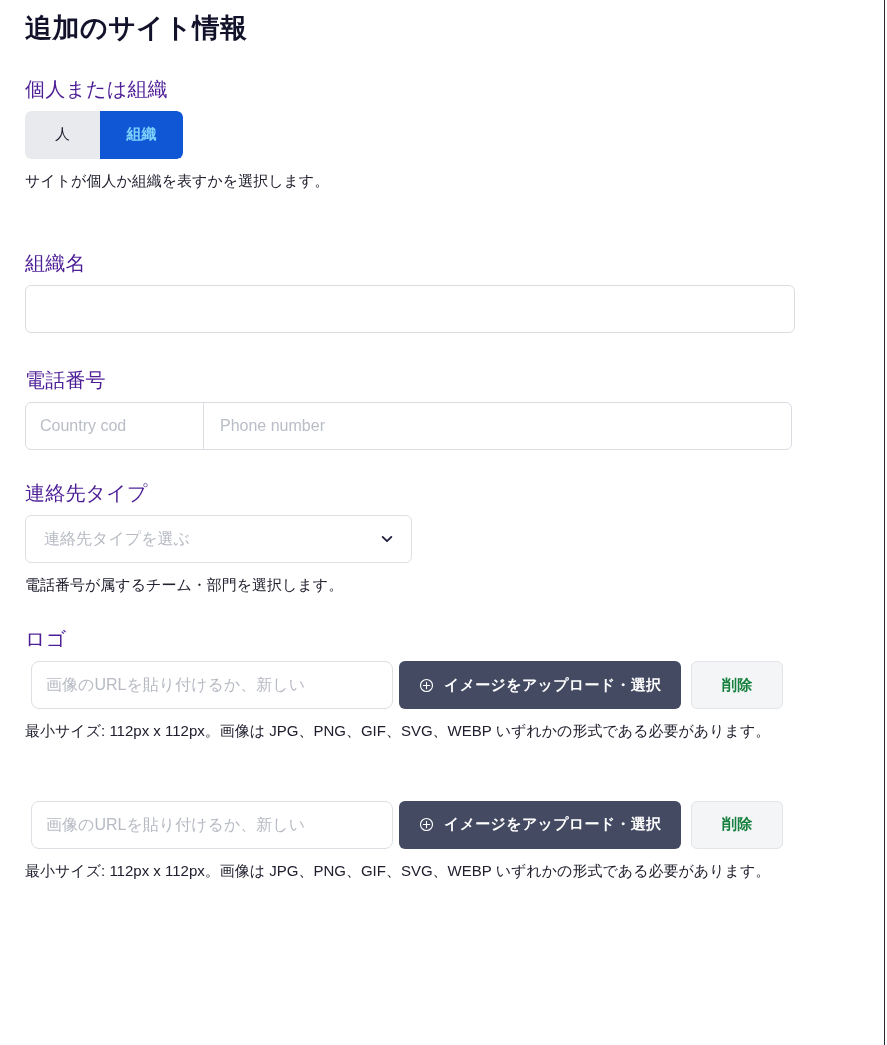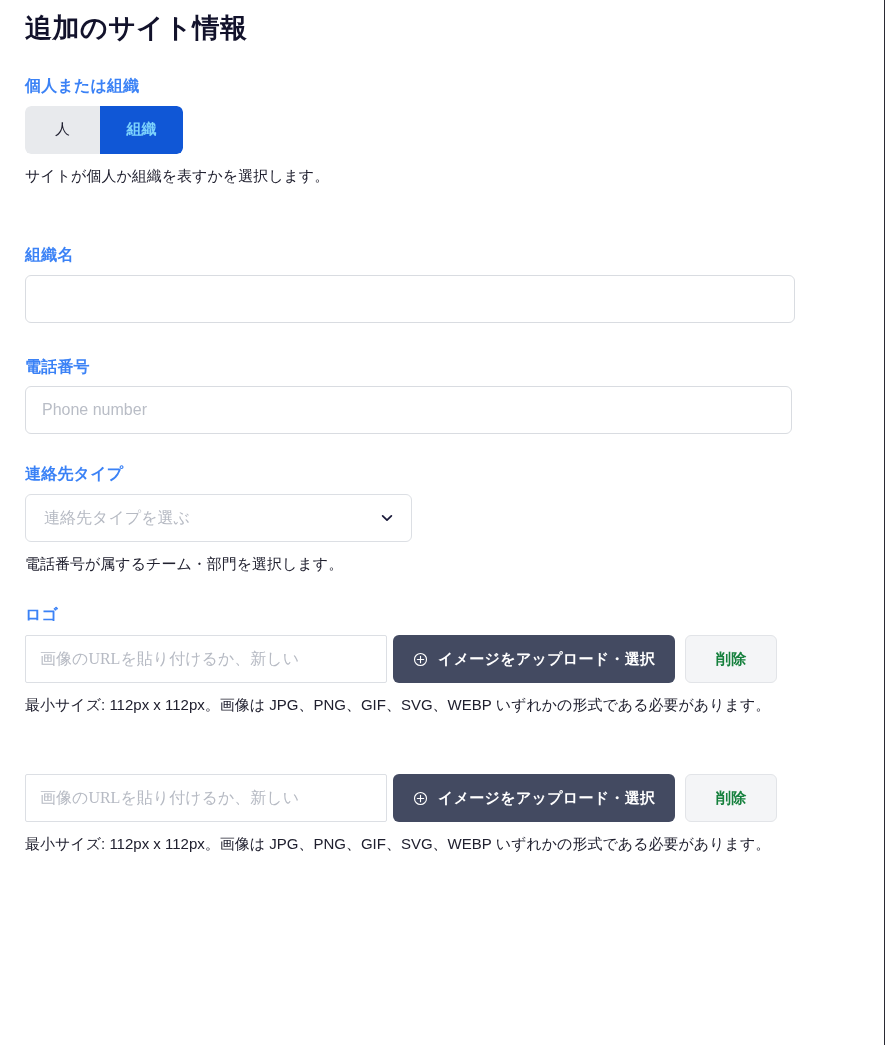--- a/index.html
+++ b/index.html
@@ -42,23 +42,23 @@
     letter-spacing: 0.5px;
     color: #12122b;
     margin: 0 0 30px 0;
   }
 
   
   .field {
     margin-bottom: 0;
   }
   .field-label {
-    font-size: 16px;
-    font-weight: bold;
-    color: #3b82f6;
+    font-size: 20px;
+    font-weight: normal;
+    color: #4c1d95;
     line-height: 1.3;
     margin-bottom: 9px;
     letter-spacing: 0.2px;
   }
   .help-text {
     font-size: 15px;
     color: #20202f;
     line-height: 1.55;
     margin-top: 10px;
     max-width: 800px;
@@ -179,31 +179,32 @@
     pointer-events: none;
     display: block;
   }
 
   
   .image-row {
     display: flex;
     align-items: center;
   }
   .url-input {
-    font-family: Liberation Serif, serif;
+    font-family: Liberation Sans, sans-serif;
     font-size: 16px;
     width: 362px;
     height: 48px;
     box-sizing: border-box;
     border: 1px solid #dcdfe4;
-    border-radius: 2px;
+    border-radius: 8px;
     background: #ffffff;
     padding: 0 14px;
     outline: none;
     color: #1b1b2f;
+    margin-left: 6px;
   }
   .url-input::placeholder { color: #b6bac3; }
 
   .upload-btn {
     font-family: inherit;
     margin-left: 6px;
     height: 48px;
     background: #434a61;
     color: #ffffff;
     border: none;
@@ -266,20 +267,21 @@
     <div class="field">
       <div class="field-label">組織名</div>
       <input class="text-input" type="text" placeholder="" style="">
     </div>
 
     <div class="gap-34"></div>
 
     <div class="field">
       <div class="field-label">電話番号</div>
       <div class="phone-group">
+        <input class="phone-country" type="text" placeholder="Country cod" style="">
         <input class="phone-number" type="text" placeholder="Phone number" style="">
       </div>
     </div>
 
     <div class="gap-30"></div>
 
     <div class="field">
       <div class="field-label">連絡先タイプ</div>
       <div class="select-wrap">
         <div class="select-box">

